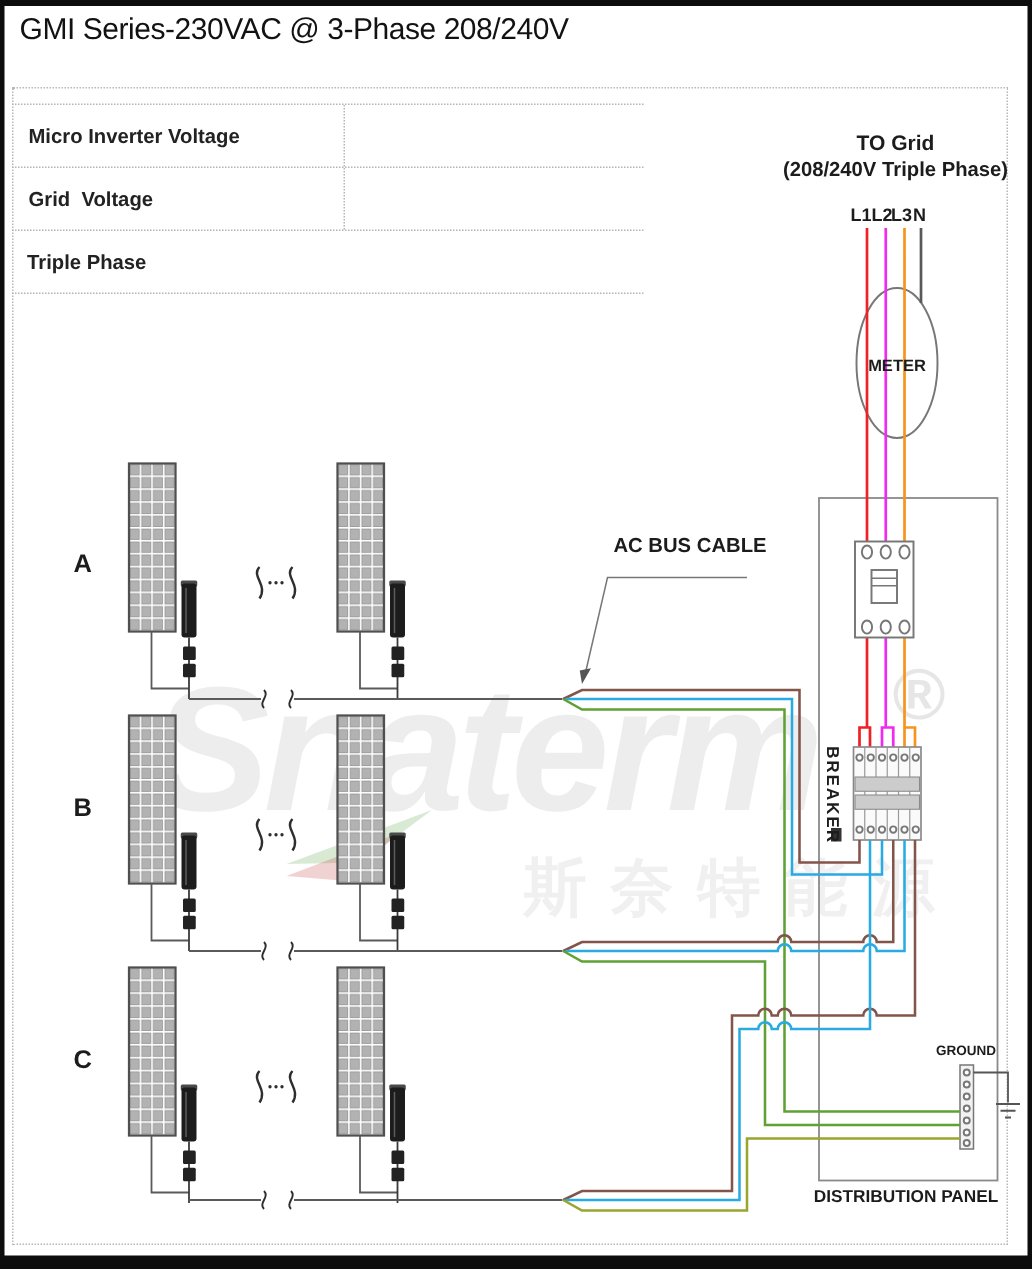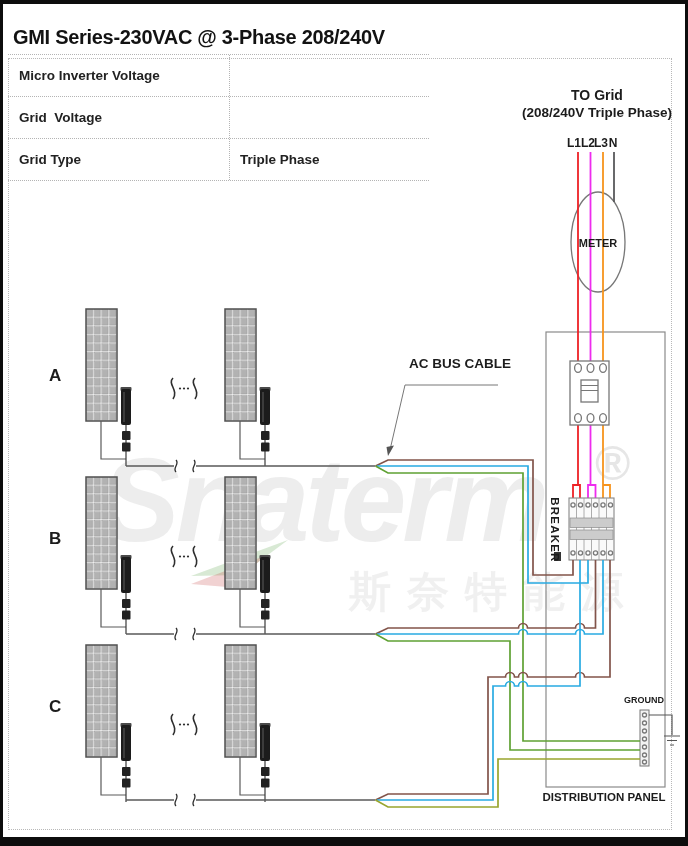--- a/index.html
+++ b/index.html
@@ -1,23 +1,23 @@
 <!DOCTYPE html>
 <html><head>
 <meta charset="utf-8">
 <style>
   html,body{margin:0;padding:0;background:#e8e8e8;}
   .page{position:relative;width:688px;height:846px;box-sizing:border-box;
         background:#ffffff;border:3px solid #0d0d0d;border-top-width:4px;border-bottom-width:9px;
         font-family:"Liberation Sans", sans-serif;overflow:hidden;}
-  .title{position:absolute;left:10px;top:22px;font-size:20px;font-weight:700;color:#121212;
+  .title{position:absolute;left:10px;top:5px;font-size:20px;font-weight:400;color:#121212;
          letter-spacing:-0.3px;white-space:nowrap;}
   .dotted-frame{position:absolute;left:5px;top:54px;width:662px;height:770px;
                 border:1px dotted #b8b8b8;}
-  .spec-table{position:absolute;left:5px;top:50px;width:421px;border-top:1px dotted #b4b4b4;}
+  .spec-table{position:absolute;left:5px;top:65px;width:421px;border-top:1px dotted #b4b4b4;}
   .spec-row{display:flex;height:41px;border-bottom:1px dotted #b4b4b4;align-items:center;}
   .spec-label{width:210px;padding-left:11px;font-size:13.5px;font-weight:700;color:#222;
               border-right:1px dotted #b4b4b4;align-self:stretch;display:flex;align-items:center;white-space:pre;}
   .spec-value{flex:1;padding-left:10px;font-size:13.5px;font-weight:700;color:#222;white-space:pre;}
   .wm-brand{position:absolute;left:98px;top:428px;font-size:118px;font-weight:700;
             font-style:italic;color:rgba(60,60,60,0.09);letter-spacing:-4px;white-space:nowrap;text-align:center;}
   .wm-reg{position:absolute;left:592px;top:432px;font-size:48px;font-weight:700;
           color:rgba(60,60,60,0.13);}
   .wm-cn{position:absolute;left:346px;top:560px;font-size:42px;font-weight:700;
          color:rgba(60,60,60,0.08);letter-spacing:16px;white-space:nowrap;}
@@ -50,21 +50,20 @@
   <div class="dotted-frame"></div>
 
   <div class="spec-table">
     <div class="spec-row">
       <div class="spec-label">Micro Inverter Voltage</div>
     </div>
     <div class="spec-row">
       <div class="spec-label">Grid  Voltage</div>
     </div>
     <div class="spec-row">
-      <div class="spec-label">Grid Type</div>
       <div class="spec-value">Triple Phase</div>
     </div>
   </div>
 
   <svg class="diagram" width="688" height="846" viewBox="0 0 688 846">
     <defs>
       <pattern id="pv" width="7.75" height="8.6" patternUnits="userSpaceOnUse">
         <rect width="7.75" height="8.6" fill="#ffffff"></rect>
         <rect x="0.7" y="0.7" width="6.1" height="7.0" fill="#b2b2b2" stroke="#8f8f8f" stroke-width="0.5"></rect>
       </pattern>

